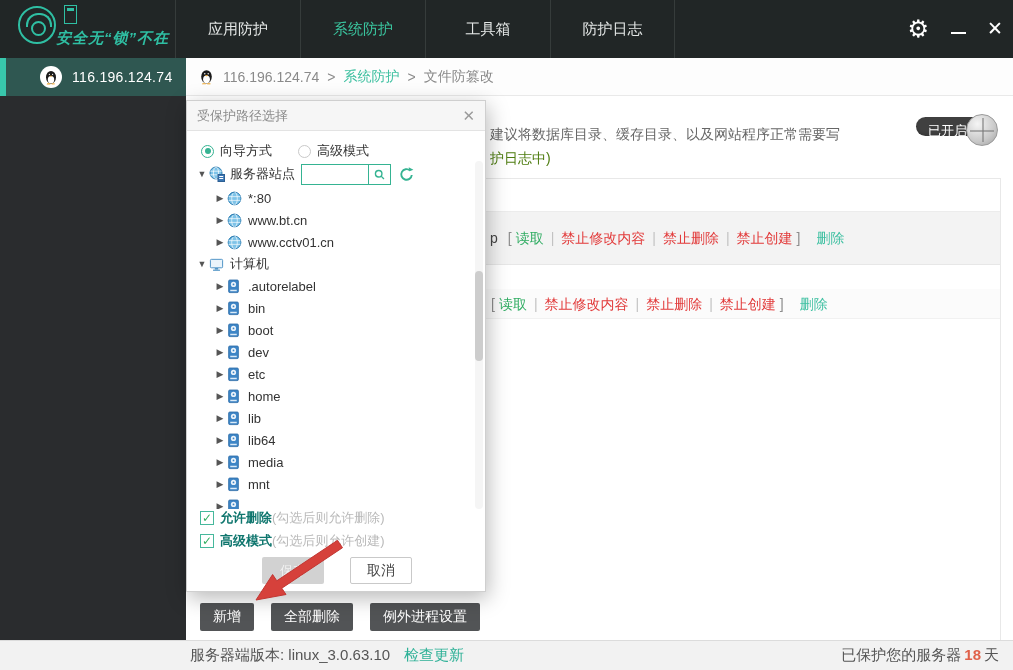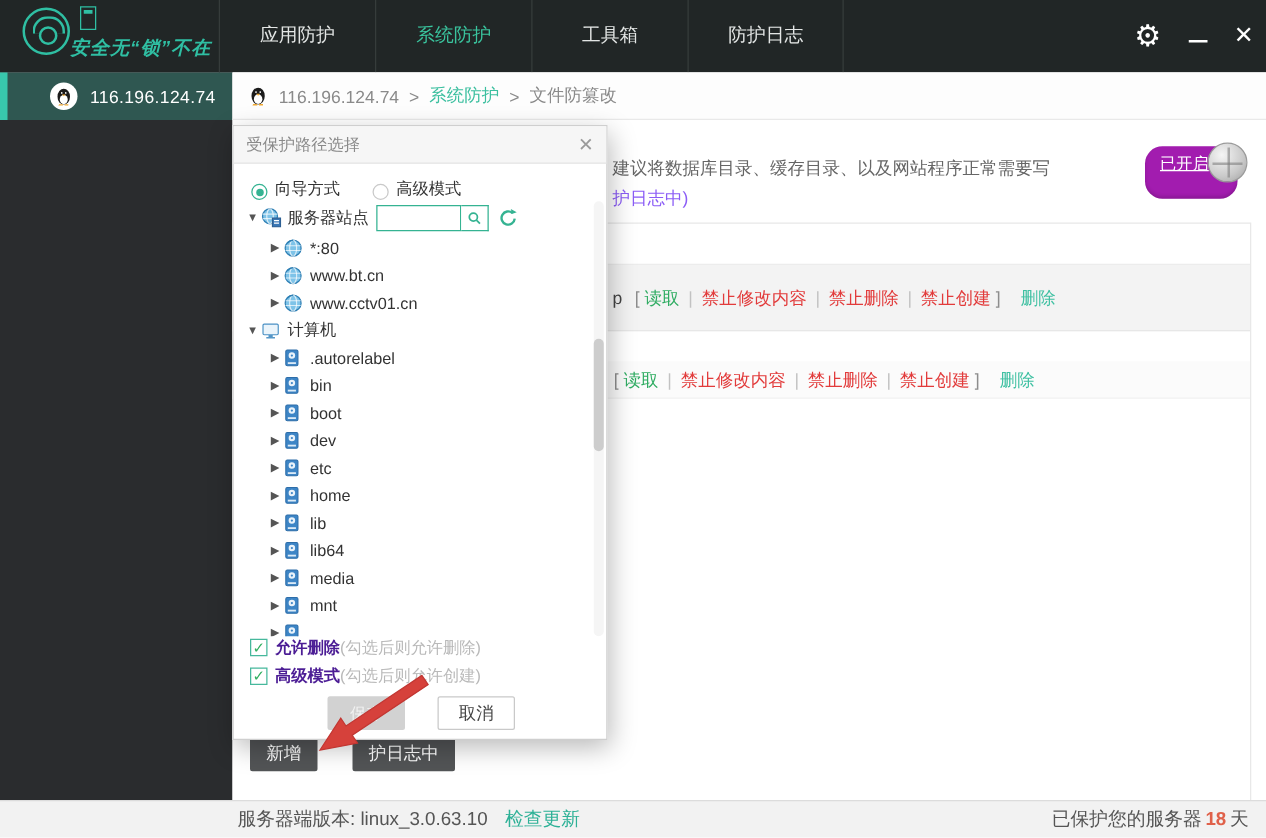--- a/index.html
+++ b/index.html
@@ -44,23 +44,23 @@
   
   .main-bg { position:absolute; left:186px; top:58px; width:827px; height:582px; background:#fff; }
   .breadcrumb { position:absolute; left:186px; top:58px; width:827px; height:38px;
                 background:#fdfdfd; border-bottom:1px solid #e9e9e9; display:flex;
                 align-items:center; font-size:14px; color:#8a8a8a; }
   .breadcrumb .tux-sm { margin-left:12px; display:flex; }
   .breadcrumb span { margin-left:8px; }
   .crumb-teal { color:#3bbf9f; cursor:pointer; }
 
   .desc1 { position:absolute; left:490px; top:126px; width:470px; color:#666; font-size:14px; }
-  .desc2 { position:absolute; left:490px; top:150px; color:#8b5cf6; font-size:14px; }
-
-  .toggle { position:absolute; left:916px; top:117px; width:74px; height:42px; background:#a21caf;
+  .desc2 { position:absolute; left:490px; top:150px; color:#4d7c0f; font-size:14px; }
+
+  .toggle { position:absolute; left:916px; top:117px; width:74px; height:19px; background:#404040;
             border-radius:14px; color:#fff; font-size:13px; line-height:27px; padding-left:12px;
             cursor:pointer; box-shadow:inset 0 -2px 3px rgba(0,0,0,.15);text-decoration:underline; }
   .toggle-knob { position:absolute; right:-8px; top:-3px; width:32px; height:32px; border-radius:50%;
             background:radial-gradient(circle at 35% 30%, #f5f5f5, #c9c9c9 60%, #9f9f9f);
             border:1px solid #9a9a9a; }
   .toggle-knob::before, .toggle-knob::after { content:""; position:absolute; background:rgba(120,120,120,.55); }
   .toggle-knob::before { left:50%; top:3px; width:2px; height:24px; }
   .toggle-knob::after  { top:50%; left:3px; height:2px; width:24px; }
 
   
@@ -72,41 +72,41 @@
   .tr-2 { top:289px; height:30px; background:#fbfbfb; border-bottom:1px solid #f1f1f1;
           line-height:30px; padding-left:301px; font-size:14px; }
   .table-right { position:absolute; left:1000px; top:178px; width:1px; height:462px; background:#e8e8e8; }
   .path-tail { color:#444; margin-right:6px; }
   .brk { color:#8d8d8d; margin:0 4px; }
   .act-sep { color:#c2c2c2; margin:0 7px; }
   .act-allow { color:#2fac62; cursor:pointer; }
   .act-deny { color:#e23b3b; cursor:pointer; }
   .act-del { color:#3fc0a2; margin-left:12px; cursor:pointer; }
 
-  .bottom-buttons { position:absolute; left:200px; top:589px; display:flex; gap:28px; }
+  .bottom-buttons { position:absolute; left:200px; top:603px; display:flex; gap:17px; }
   .btn-dark { background:#525456; color:#fff; font-size:14px; padding:5px 13px; border-radius:2px;
               border:none; cursor:pointer; }
 
   
   .statusbar { position:absolute; left:0; top:640px; width:1013px; height:30px; background:#f2f2f2;
                border-top:1px solid #dcdcdc; display:flex; align-items:center; font-size:15px; color:#555; }
   .status-version { margin-left:190px; }
   .check-update { color:#2eb197; margin-left:14px; cursor:pointer; }
   .status-right { margin-left:auto; margin-right:14px; color:#555; }
   .days { color:#e0614a; font-weight:bold; margin:12px 3px; }
 
   
   .modal { position:absolute; left:186px; top:100px; width:300px; height:492px; background:#fff;
            border:1px solid #cfcfcf; box-shadow:2px 6px 20px rgba(0,0,0,.28); z-index:20; }
   .modal-header { height:30px; background:#f6f6f6; border-bottom:1px solid #e3e3e3;
                   display:flex; align-items:center; }
   .modal-title { margin-left:10px; color:#8a8a8a; font-size:13px; }
   .modal-close { margin-left:auto; margin-right:10px; color:#9a9a9a; font-size:15px; cursor:pointer; }
   .radio-row { display:flex; align-items:center; margin:11px 0 0 14px; font-size:13px; color:#333; }
-  .radio-opt { display:flex; align-items:flex-end; margin-right:26px; cursor:pointer; }
+  .radio-opt { display:flex; align-items:center; margin-right:26px; cursor:pointer; }
   .radio { width:13px; height:13px; border-radius:50%; border:1px solid #c9c9c9; margin-right:6px;
            position:relative; background:#fff; }
   .radio.sel { border-color:#35b392; }
   .radio.sel::after { content:""; position:absolute; left:2.5px; top:2.5px; width:6px; height:6px;
            border-radius:50%; background:#35b392; }
   .tree { position:absolute; left:0; top:60px; width:298px; height:348px; overflow:hidden;
           font-size:13px; color:#333; }
   .tree-row { height:22px; display:flex; align-items:center; cursor:pointer; }
   .tree-row.first { height:26px; }
   .caret { width:14px; font-size:9px; color:#555; text-align:center; flex:none; }
@@ -118,21 +118,21 @@
              align-items:center; justify-content:center; cursor:pointer; background:#fff; }
   .refresh { margin-left:7px; display:flex; cursor:pointer; }
   .scroll-track { position:absolute; right:2px; top:60px; width:8px; height:348px; background:#f5f5f5;
                   border-radius:4px; }
   .scroll-thumb { position:absolute; right:2px; top:170px; width:8px; height:90px; background:#cdcdcd;
                   border-radius:4px; cursor:pointer; }
   .cb-row { position:absolute; left:13px; display:flex; align-items:center; font-size:13px; cursor:pointer; }
   .cb-row.r1 { top:408px; } .cb-row.r2 { top:431px; }
   .checkbox { width:14px; height:14px; border:1px solid #46b89c; background:#fff; color:#2fae5f;
               font-size:12px; line-height:13px; text-align:center; margin-right:6px; flex:none; }
-  .cb-label { color:#4c1d95; font-weight:bold; }
+  .cb-label { color:#0f766e; font-weight:bold; }
   .cb-hint { color:#b9b9b9; }
   .modal-buttons { position:absolute; left:0; top:456px; width:300px; display:flex;
                    justify-content:center; gap:26px; }
   .btn-save { width:62px; height:27px; background:#d2d2d2; color:#f2f2f2; border:none;
               font-size:13px; border-radius:2px; }
   .btn-cancel { width:62px; height:27px; background:#fff; border:1px solid #c9c9c9; color:#444;
                 font-size:14px; border-radius:2px; cursor:pointer; }
 
   .arrow-overlay { position:absolute; left:0; top:0; width:1013px; height:670px; z-index:50;
                    pointer-events:none; }
@@ -207,21 +207,22 @@
   <div class="toggle-knob"></div>
 </div>
 
 <div class="t-row tr-blank"></div>
 <div class="t-row tr-1" id="row1"><span class="path-tail">p</span><span class="brk">[</span><span class="act-allow">读取</span><span class="act-sep">|</span><span class="act-deny">禁止修改内容</span><span class="act-sep">|</span><span class="act-deny">禁止删除</span><span class="act-sep">|</span><span class="act-deny">禁止创建</span><span class="brk">]</span><span class="act-del">删除</span></div>
 <div class="t-row tr-2" id="row2"><span class="brk">[</span><span class="act-allow">读取</span><span class="act-sep">|</span><span class="act-deny">禁止修改内容</span><span class="act-sep">|</span><span class="act-deny">禁止删除</span><span class="act-sep">|</span><span class="act-deny">禁止创建</span><span class="brk">]</span><span class="act-del">删除</span></div>
 <div class="table-right"></div>
 
 <div class="bottom-buttons" id="bottom-buttons">
     <button class="btn-dark">新增</button>
-    <button class="btn-dark">护日志中</button>
+    <button class="btn-dark">全部删除</button>
+    <button class="btn-dark">例外进程设置</button>
   </div>
 
 <div class="statusbar">
   <span class="status-version">服务器端版本: linux_3.0.63.10</span>
   <span class="check-update">检查更新</span>
   <span class="status-right">
     <span>已保护您的服务器</span><span class="days">18</span><span>天</span>
   </span>
 </div>
 

